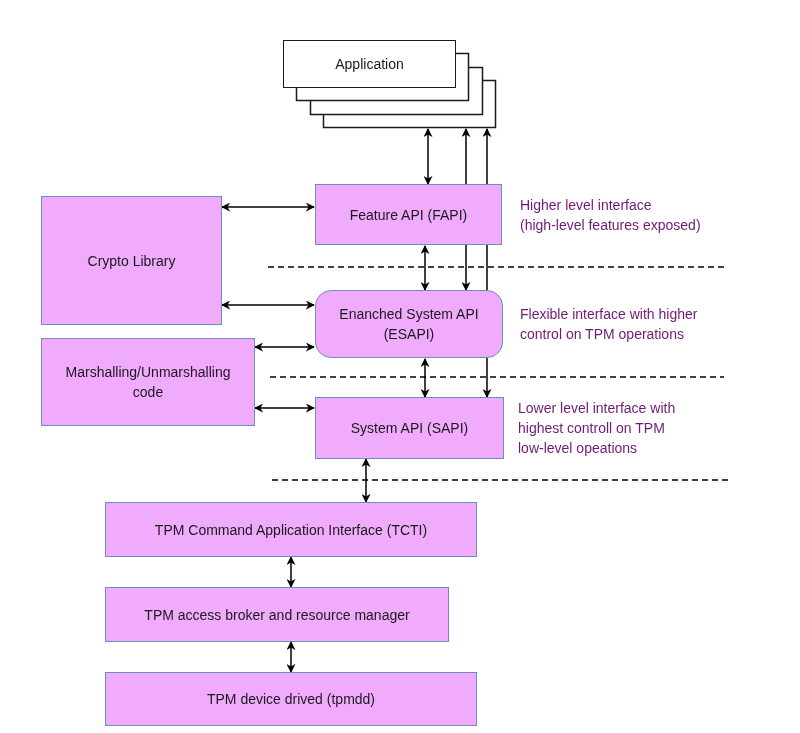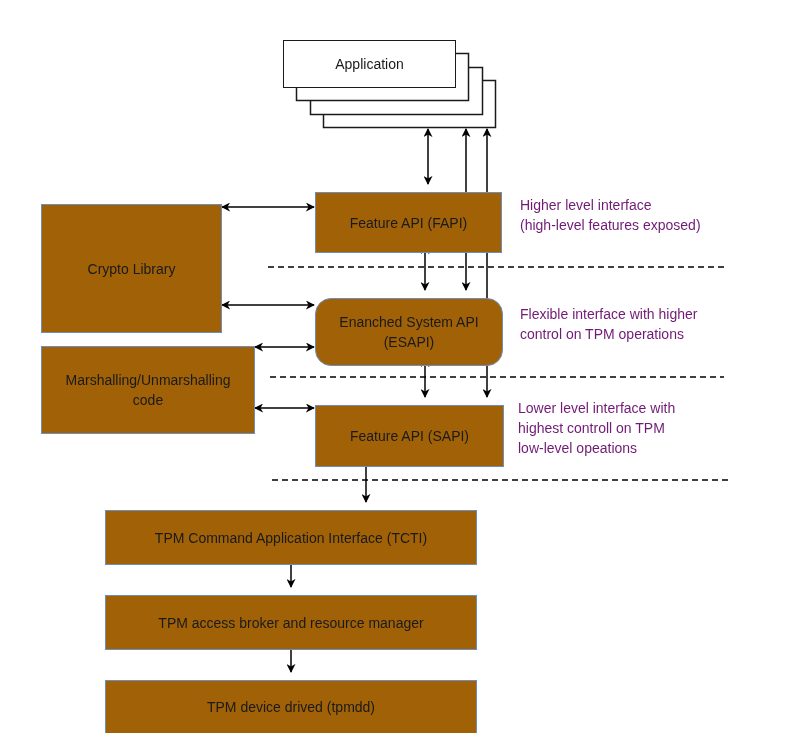--- a/index.html
+++ b/index.html
@@ -2,21 +2,21 @@
 <html><head>
   <meta charset="utf-8">
   <style>
     html, body { margin: 0; padding: 0; background: #ffffff; }
     body { width: 800px; height: 733px; position: relative; overflow: hidden;
            font-family: "Liberation Sans", "DejaVu Sans", sans-serif; }
     #diagram { position: absolute; left: 0; top: 0; width: 800px; height: 733px; }
     .box { position: absolute; box-sizing: border-box; display: flex; align-items: center;
            justify-content: center; text-align: center; font-size: 14px; color: #1a1a1a;
            line-height: 20px; white-space: pre-line; }
-    .blue { background: #a16207; border: 1.5px solid #6c8ebf; margin-top: 8px; }
+    .blue { background: #f0abfc; border: 1.5px solid #6c8ebf; }
     .white { background: #ffffff; border: 1.5px solid #1a1a1a; }
     .note { position: absolute; text-align: left; font-size: 14px; color: #701a75;
             line-height: 20px; white-space: pre-line; }
   </style>
 </head>
 <body>
 
 <svg id="diagram" xmlns="http://www.w3.org/2000/svg" width="800" height="733" viewBox="0 0 800 733">
   <defs>
     <marker id="ah" viewBox="0 0 10 10" refX="9" refY="5" markerWidth="9" markerHeight="9" orient="auto-start-reverse" markerUnits="userSpaceOnUse">
@@ -54,37 +54,37 @@
 <div class="box blue" style="left:315px; top:184px; width:187px; height:61px;">
   <span>Feature API (FAPI)</span>
 </div>
 
 <div class="box blue" style="left:315px; top:290px; width:188px; height:68px;border-radius:16px;">
   <span>Enanched System API
 (ESAPI)</span>
 </div>
 
 <div class="box blue" style="left:315px; top:397px; width:189px; height:62px;">
-  <span>Feature API (SAPI)</span>
+  <span>System API (SAPI)</span>
 </div>
 
 <div class="box blue" style="left:41px; top:196px; width:181px; height:129px;text-align:center;">
   <span>Crypto Library</span>
 </div>
 
 <div class="box blue" style="left:41px; top:338px; width:214px; height:88px;justify-content:center;">
   <span>Marshalling/Unmarshalling
 code</span>
 </div>
 
 <div class="box blue" style="left:105px; top:502px; width:372px; height:55px;">
   <span>TPM Command Application Interface (TCTI)</span>
 </div>
 
-<div class="box blue" style="left:105px; top:587px; width:372px; height:55px;">
+<div class="box blue" style="left:105px; top:587px; width:344px; height:55px;">
   <span>TPM access broker and resource manager</span>
 </div>
 
 <div class="box blue" style="left:105px; top:672px; width:372px; height:54px;justify-content:center;">
   <span>TPM device drived (tpmdd)</span>
 </div>
 
 <div class="note" style="left:520px; top:195px; width:240px;">Higher level interface
 (high-level features exposed)</div>
 <div class="note" style="left:520px; top:304px; width:240px;">Flexible interface with higher

